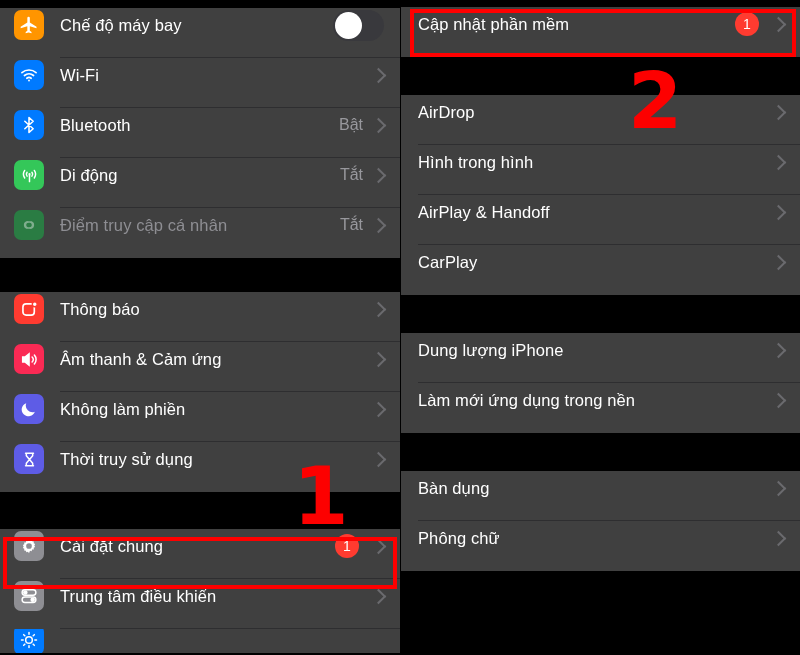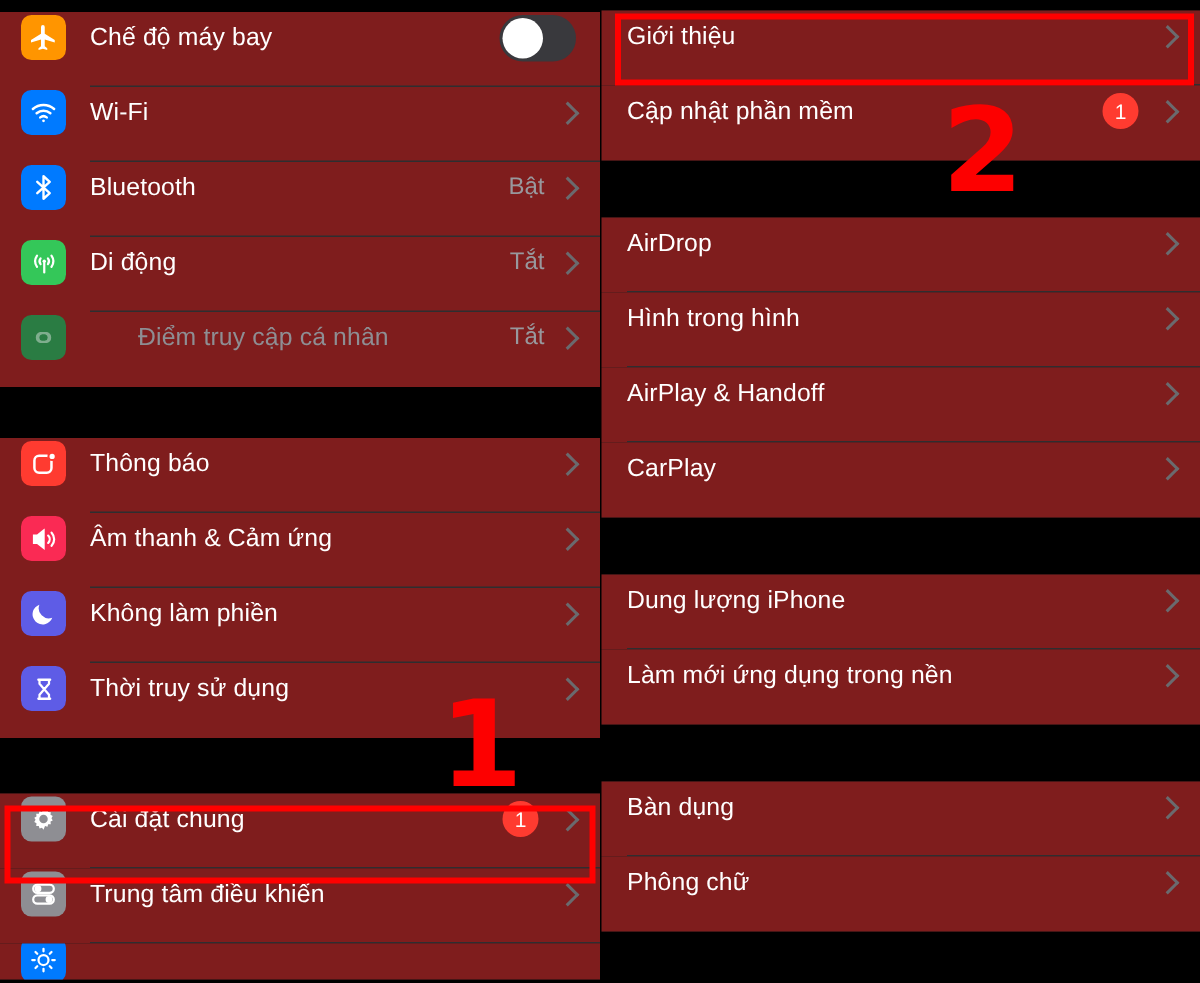--- a/index.html
+++ b/index.html
@@ -16,40 +16,40 @@
   
   .group{background:#1c1c1e;position:relative;}
   .gap{background:#000;}
 
   .row{
     position:relative;
     display:flex;align-items:center;
     height:50px;
     padding:0 14px 16px 14px;
     box-sizing:border-box;
-    background:#7f1d1d;
+    background:#404040;
   }
   .row .sep{
     position:absolute;left:60px;right:0;bottom:0;height:1px;background:#2e2e30;
   }
   .row.noicon .sep{left:18px;}
   .icon{
     width:30px;height:30px;border-radius:7px;
     flex:0 0 30px;
     display:flex;align-items:center;justify-content:center;
     margin-right:16px;
   }
   .label{
     font-size:16.5px;
     color:#ffffff;
     letter-spacing:.1px;
     white-space:nowrap;
     flex:1 1 auto;
   }
-  .label.dim{color:#8e8e93;margin-left:32px;}
+  .label.dim{color:#8e8e93;}
   .value{
     font-size:16px;color:#98989d;margin-right:8px;white-space:nowrap;
   }
   .chev{
     width:9px;height:9px;
     border-right:2px solid #6a6a6e;
     border-top:2px solid #6a6a6e;
     transform:rotate(45deg);
     flex:0 0 auto;
     margin-left:2px;
@@ -268,25 +268,20 @@
   </div>
 
   <div class="divider-vert"></div>
 
   <div class="panel right">
 
     <div class="gap" style="height:7px"></div>
 
     <div class="group">
       <div class="row noicon">
-        <span class="label">Giới thiệu</span>
-        <span class="chev"></span>
-        <span class="sep"></span>
-      </div>
-      <div class="row noicon">
         <span class="label">Cập nhật phần mềm</span>
         <span class="badge">1</span>
         <span class="chev"></span>
       </div>
     </div>
 
     <div class="gap" style="height:38px"></div>
 
     <div class="group">
       <div class="row noicon">

